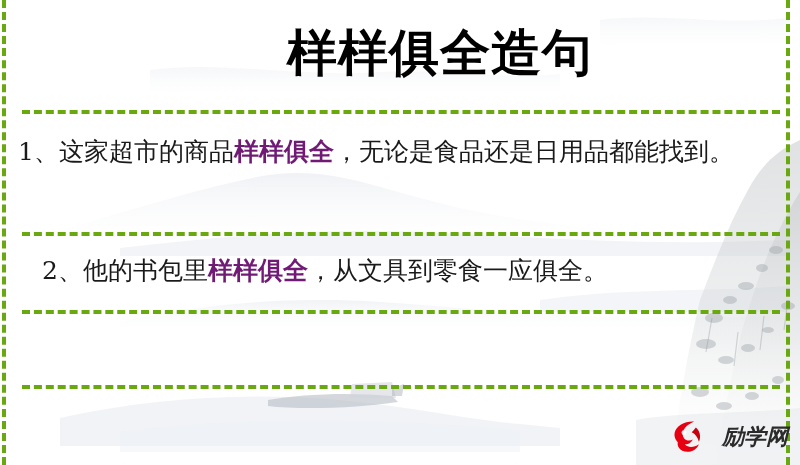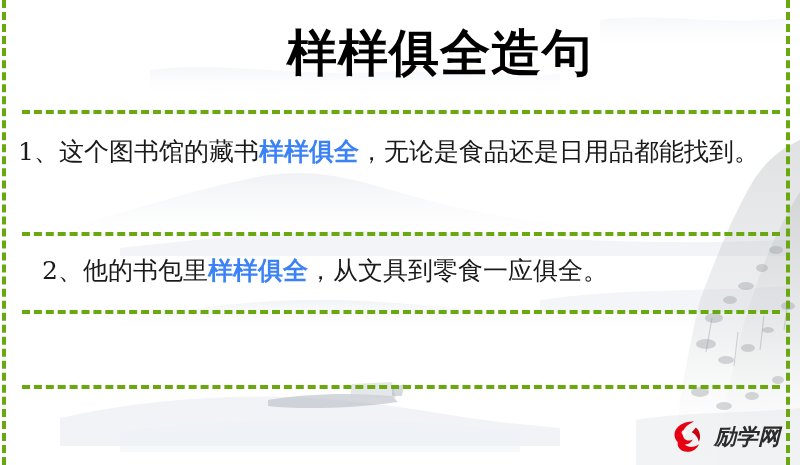--- a/index.html
+++ b/index.html
@@ -79,37 +79,37 @@
     left: 18px;
     width: 754px;
     font-family: "DejaVu Serif", "Liberation Serif", serif;
     font-size: 25px;
     line-height: 44px;
     color: #1a1a1a;
     z-index: 4;
     text-align: left;
   }
   .sentence .hl {
-    color: #3b82f6;
+    color: #701a75;
     font-weight: bold;
   }
   .s1 { top: 130px; }
   .s2 { top: 249px; margin-left: 24px; }
   .s3 { top: 327px; }
 
   
   .logo {
     position: absolute;
     left: 668px;
     top: 415px;
     width: 126px;
     height: 44px;
     display: flex;
     align-items: center;
-    gap: 8px;
+    gap: 16px;
     z-index: 5;
   }
   .logo-mark {
     width: 38px;
     height: 38px;
     flex: 0 0 38px;
   }
   .logo-text {
     font-family: "DejaVu Sans", "Liberation Sans", sans-serif;
     font-size: 22px;
@@ -198,21 +198,21 @@
   <div class="v-rule right"></div>
 
   <div class="h-rule" style="top:110px;"></div>
   <div class="h-rule" style="top:232px;"></div>
   <div class="h-rule" style="top:310px;"></div>
   <div class="h-rule" style="top:385px;"></div>
 
   <div class="title">样样俱全造句</div>
 
   <div class="sentence s1">
-    <span>1、</span><span>这个图书馆的藏书</span><span class="hl">样样俱全</span><span>，无论是食品还是日用品都能找到。</span>
+    <span>1、</span><span>这家超市的商品</span><span class="hl">样样俱全</span><span>，无论是食品还是日用品都能找到。</span>
   </div>
 
   <div class="sentence s2">
     <span>2、</span><span>他的书包里</span><span class="hl">样样俱全</span><span>，从文具到零食一应俱全。</span>
   </div>
 
 
   <div class="logo">
     <svg class="logo-mark" viewBox="0 0 64 64">
       <path d="M44,6 C30,12 24,20 25,29 C26,38 36,40 42,36 C36,47 22,47 15,39

